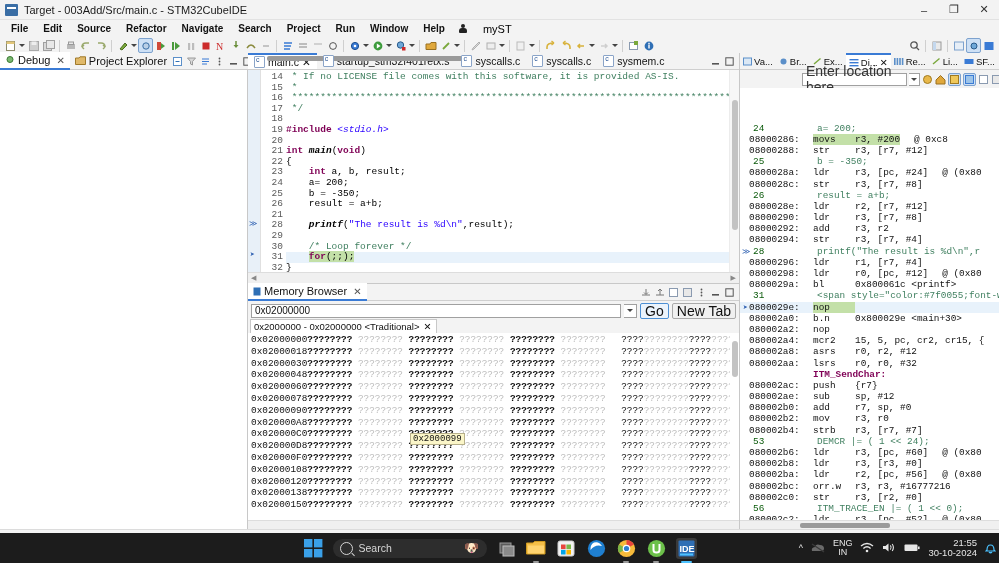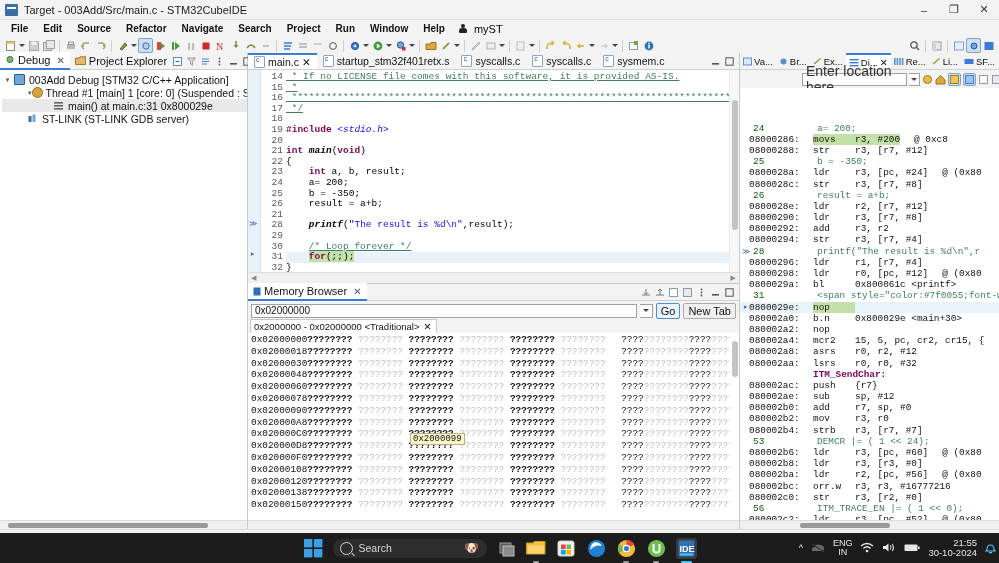--- a/index.html
+++ b/index.html
@@ -17,21 +17,21 @@
   .titlebar{height:19px;background:#f3f3f3;display:flex;align-items:center;border-bottom:1px solid #e2e2e2;}
   .tb-icon{width:13px;height:12px;margin:0 6px 0 5px;background:#3a6ea5;border-radius:1px;position:relative;}
   .tb-icon:after{content:"";position:absolute;left:2px;top:3px;width:9px;height:2px;background:#fff;}
   .tb-title{font-size:11px;color:#1a1a1a;flex:1;}
   .win-btns{display:flex;height:19px;}
   .win-btn{width:30px;height:19px;display:flex;align-items:center;justify-content:center;font-size:11px;color:#333;}
 
   
   .menubar{height:17px;background:#f3f3f3;display:flex;align-items:center;padding-left:4px;gap:1px;}
   .menu-item{padding:1px 7px;font-size:10px;color:#111;cursor:default;font-weight:bold;}
-  .myst{display:flex;align-items:center;gap:7px;padding:1px 6px;justify-content:flex-end;}
+  .myst{display:flex;align-items:center;gap:16px;padding:1px 6px;justify-content:flex-end;}
   .myst-ico{width:8px;height:9px;position:relative;}
   .myst-ico:before{content:"";position:absolute;left:2px;top:0;width:4px;height:4px;border-radius:50%;background:#222;}
   .myst-ico:after{content:"";position:absolute;left:0;top:4px;width:8px;height:5px;border-radius:3px 3px 1px 1px;background:#222;}
 
   
   .toolbar{height:17px;background:#f3f3f3;display:flex;align-items:center;border-bottom:1px solid #d8d8d8;padding:0 3px;gap:0px;}
   .tbtn{width:15px;height:15px;display:flex;align-items:center;justify-content:center;position:relative;}
   .tbtn svg{display:block;}
   .tsep{width:1px;height:12px;background:#cfcfcf;margin:0 3px;}
   .tarrow{width:8px;height:15px;display:flex;align-items:center;justify-content:center;}
@@ -44,60 +44,60 @@
 
   
   .viewtabs{height:16px;background:#f3f3f3;display:flex;align-items:center;border-bottom:1px solid #cfcfcf;}
   .vtab{display:flex;align-items:center;gap:3px;padding:0 5px;height:16px;font-size:11px;color:#111;white-space:nowrap;}
   .vtab.active{background:#fff;border-bottom:2px solid #3a7bd5;font-weight:normal;}
   .vtab .x{font-size:10px;color:#555;margin-left:3px;}
   .vt-right{margin-left:auto;display:flex;align-items:center;gap:3px;padding-right:4px;}
   .mini{width:11px;height:11px;display:flex;align-items:center;justify-content:center;}
 
   
-  .left{width:247px;background:#fff;display:flex;flex-direction:column;border-right:1px solid #c8c8c8;}
+  .left{width:247px;background:#fff;display:flex;flex-direction:row;border-right:1px solid #c8c8c8;}
   .debug-tree{flex:1;overflow:hidden;padding:3px 0 0 2px;background:#fff;}
   .tnode{display:flex;align-items:center;height:13px;font-size:10.5px;white-space:nowrap;color:#111;}
   .tw{width:11px;display:flex;align-items:center;justify-content:center;font-size:7px;color:#555;}
   .tico{width:13px;height:11px;margin-right:3px;display:flex;align-items:center;justify-content:center;}
   .sq{width:9px;height:9px;border-radius:1px;}
   .hscroll{height:9px;background:#f0f0f0;border-top:1px solid #ddd;position:relative;}
   .hscroll .thumb{position:absolute;left:8px;top:2px;height:5px;width:200px;background:#9a9a9a;border-radius:2px;}
 
   
   .center{width:491px;display:flex;flex-direction:column;background:#f3f3f3;}
   .edtabs{height:16px;background:#f3f3f3;display:flex;align-items:center;border-bottom:1px solid #cfcfcf;}
   .etab{display:flex;align-items:center;gap:3px;padding:0 6px;height:16px;font-size:10.5px;color:#111;white-space:nowrap;}
   .etab.active{background:#fff;border-top:2px solid #3a7bd5;height:16px;box-sizing:border-box;}
   .fico{width:9px;height:10px;background:#fff;border:1px solid #8aa4c8;position:relative;border-radius:1px;}
   .fico:after{content:"c";position:absolute;left:1px;top:-1px;font-size:7px;color:#2b5797;}
 
   .editor{flex:1;background:#fff;display:flex;position:relative;overflow:hidden;font-family:"Liberation Mono", monospace;}
   .gutter-mark{width:12px;background:#e8f0f8;border-right:1px solid #e0e0e0;position:relative;}
   .gutter-num{width:22px;background:#fff;text-align:right;padding-right:3px;color:#5a5a5a;font-size:9.5px;line-height:10.6px;padding-top:2px;}
   .code{flex:1;padding-top:2px;font-size:9.5px;line-height:10.6px;white-space:pre;position:relative;overflow:hidden;}
-  .cmt{color:#3f7f5f;text-decoration:underline;}
+  .cmt{color:#3f7f5f;}
   .kw{color:#7f0055;font-weight:bold;}
   .pre{color:#7f0055;font-weight:bold;}
   .str{color:#2a00ff;}
   .inc{color:#2a00ff;font-style:italic;}
   .fn{color:#000;font-weight:bold;font-style:italic;}
   .hl-line{background:#e8f2fb;}
   .hl-tok{background:#c3e0a8;}
   .vscroll{width:9px;background:#f7f7f7;position:relative;border-left:1px solid #ececec;}
   .vscroll .thumb{position:absolute;right:1px;top:30px;width:6px;height:130px;background:#c3c3c3;border-radius:3px;}
   .ed-hscroll{height:10px;background:#f0f0f0;border-top:1px solid #ddd;display:flex;align-items:center;justify-content:space-between;padding:0 3px;color:#888;font-size:7px;}
 
   
   .membrowser{height:246px;display:flex;flex-direction:column;background:#f3f3f3;border-top:1px solid #c8c8c8;}
   .mb-addr{height:17px;display:flex;align-items:center;gap:3px;padding:1px 3px;background:#f3f3f3;}
   .mb-input{flex:1;height:14px;background:#fff;border:1px solid #a0a0a0;font-size:10px;padding:0 3px;display:flex;align-items:center;color:#111;box-sizing:border-box;}
   .mb-caret{width:13px;height:14px;display:flex;align-items:center;justify-content:center;background:#fff;border:1px solid #a0a0a0;border-left:none;box-sizing:border-box;}
   .mb-caret:after{content:"";border-left:3px solid transparent;border-right:3px solid transparent;border-top:3px solid #444;}
-  .mb-btn{height:14px;padding:0 4px;font-size:11px;border:1px solid #a9a9a9;background:#f0f0f0;display:flex;align-items:center;border-radius:2px;color:#111;}
+  .mb-btn{height:14px;padding:0 4px;font-size:14px;border:1px solid #a9a9a9;background:#f0f0f0;display:flex;align-items:center;border-radius:2px;color:#111;}
   .mb-btn.go{border-color:#4c8fd4;background:#eaf3fc;}
   .mb-tabs{height:13px;display:flex;align-items:flex-end;padding-left:2px;background:#f3f3f3;}
   .mbtab{font-size:9.5px;padding:1px 5px 1px 3px;background:#fff;border:1px solid #c8c8c8;border-bottom:none;display:flex;align-items:center;gap:4px;color:#111;}
   .mem-grid{flex:1;background:#fff;overflow:hidden;font-family:"Liberation Mono", monospace;font-size:9.4px;line-height:11.8px;position:relative;padding-top:1px;}
   .mrow{display:flex;white-space:pre;padding-left:3px;}
   .maddr{color:#111;width:74px;}
   .mgrp{letter-spacing:0px;}
   .mgrp.b{color:#111;font-weight:bold;}
   .mgrp.g{color:#bdbdbd;}
   .mascii{color:#111;margin-left:10px;}

